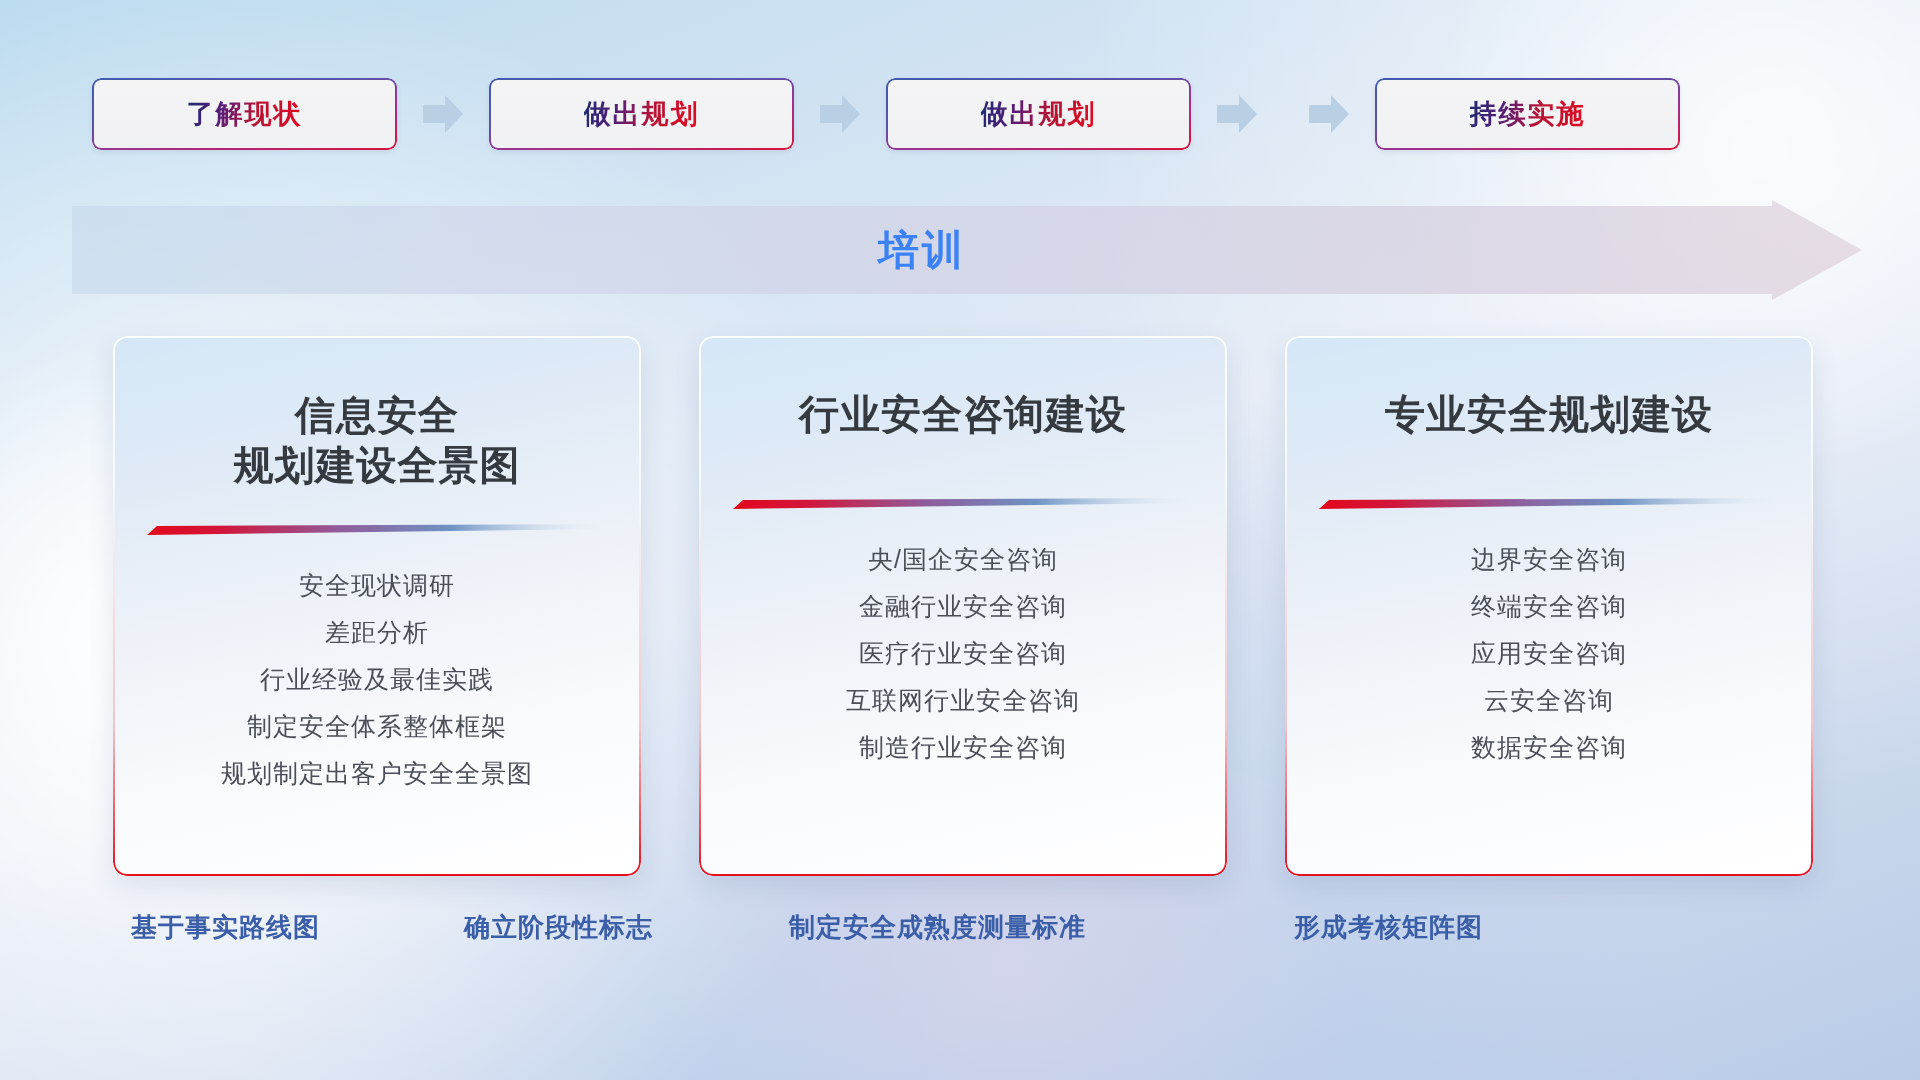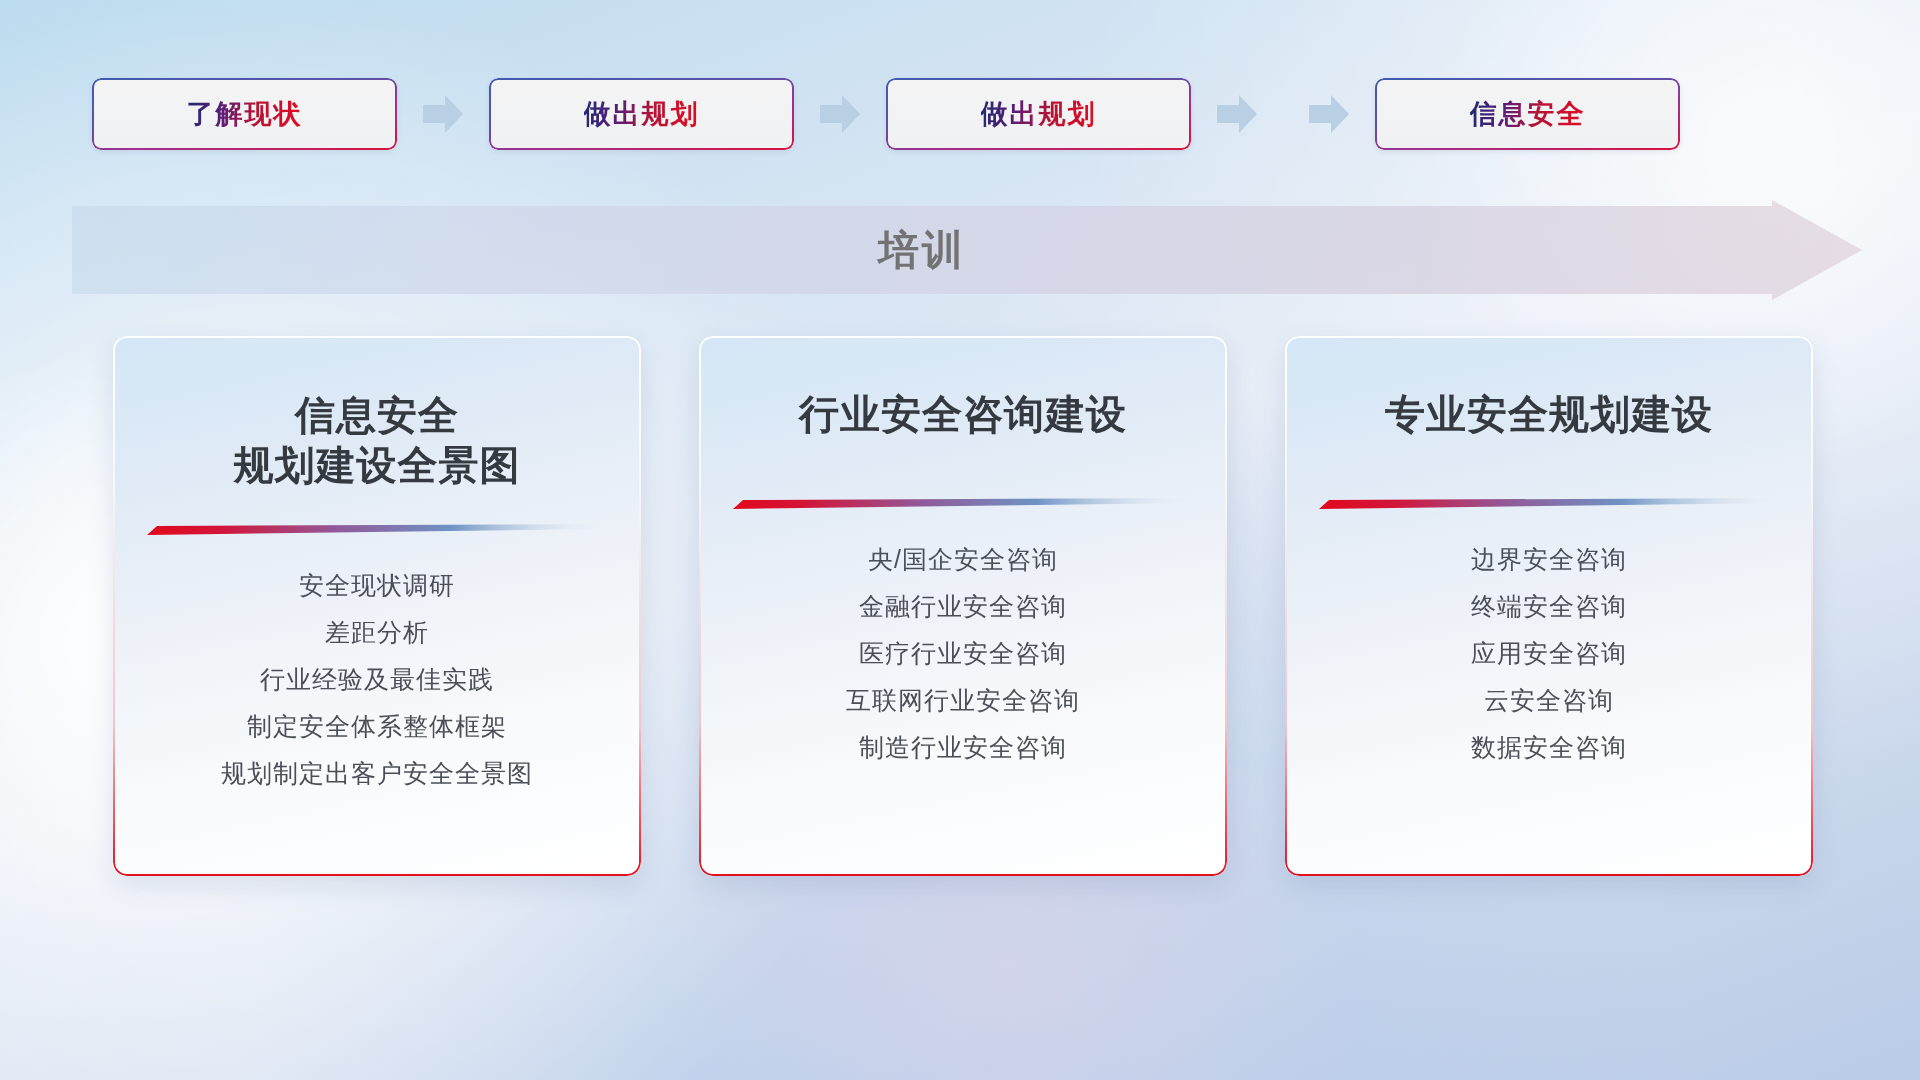--- a/index.html
+++ b/index.html
@@ -103,21 +103,21 @@
     left: 0;
     top: 0;
     width: 1700px;
     height: 100px;
     display: flex;
     align-items: center;
     justify-content: center;
     font-size: 41px;
     font-weight: bold;
     letter-spacing: 3px;
-    color: #737373;
+    color: #3b82f6;
   }
 
   
   .cards {
     position: absolute;
     left: 113px;
     top: 336px;
     width: 1700px;
     height: 540px;
     display: flex;
@@ -258,21 +258,21 @@
         </svg>
     </span>
 
     <span class="step-arrow">
       <svg viewBox="0 0 40 38">
           <path d="M0 10 H22 V0 L40 19 L22 38 V28 H0 Z" fill="#b7cee4"></path>
         </svg>
     </span>
 
     <div class="step-box">
-      <span class="step-label">信息安全</span>
+      <span class="step-label">持续实施</span>
     </div>
   </div>
 
   <div class="banner">
     <svg viewBox="0 0 1790 100" preserveAspectRatio="none">
       <defs>
         <linearGradient id="bannerGrad" x1="0" y1="0" x2="1" y2="0">
           <stop offset="0%" stop-color="#c3d7ea" stop-opacity="0.55"></stop>
           <stop offset="22%" stop-color="#cfd7ea" stop-opacity="0.72"></stop>
           <stop offset="50%" stop-color="#d3d4e6" stop-opacity="0.80"></stop>
@@ -366,14 +366,20 @@
           <li>边界安全咨询</li>
           <li>终端安全咨询</li>
           <li>应用安全咨询</li>
           <li>云安全咨询</li>
           <li>数据安全咨询</li>
         </ul>
       </div>
     </div>
   </div>
 
+  <div class="captions">
+    <div class="caption cap0">基于事实路线图</div>
+    <div class="caption cap1">确立阶段性标志</div>
+    <div class="caption cap2">制定安全成熟度测量标准</div>
+    <div class="caption cap3">形成考核矩阵图</div>
+  </div>
 
 </div>
 
 </body></html>

